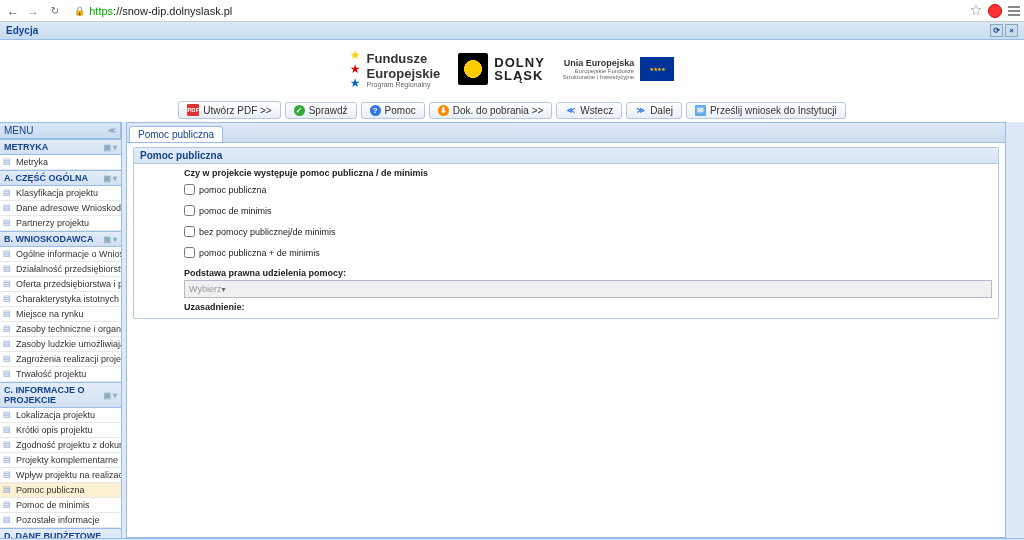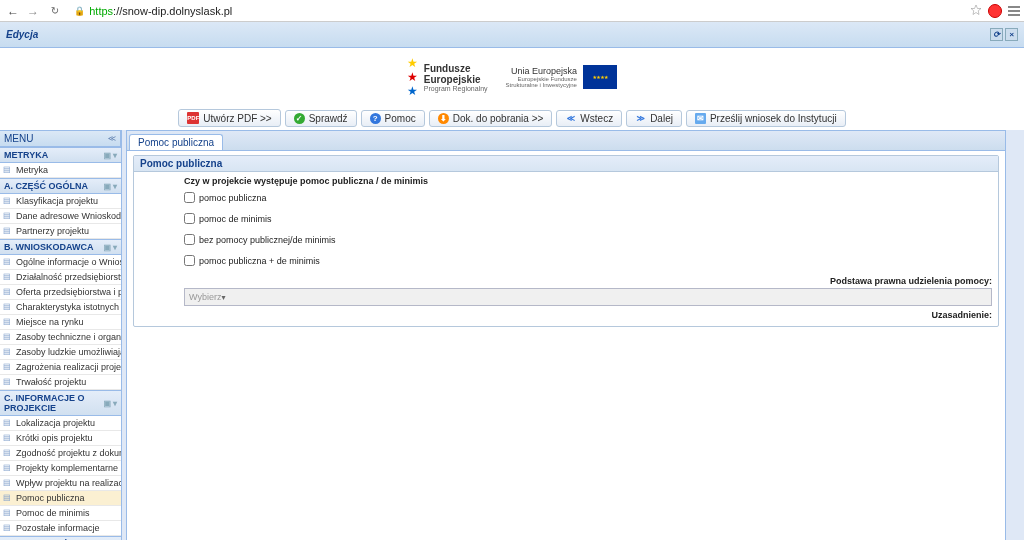--- a/index.html
+++ b/index.html
@@ -12,38 +12,38 @@
 .url-bar { flex: 1; display: flex; align-items: center; padding: 2px 6px; font-size: 11px; color: #888; }
 .url-bar .lock { color: #5a5; margin-right: 4px; font-size: 9px; }
 .url-bar .https { color: #0a0; }
 .url-bar .host { color: #222; }
 .chrome-right { display: flex; gap: 6px; align-items: center; color: #aaa; }
 .star-icon svg { width: 12px; height: 12px; stroke: #888; fill: none; }
 .opera-icon { width: 14px; height: 14px; border-radius: 50%; background: #f33; border: 1px solid #c00; }
 .hamburger { display: flex; flex-direction: column; gap: 2px; }
 .hamburger span { display: block; width: 12px; height: 2px; background: #888; }
 
-.app-titlebar { height: 26px; background: linear-gradient(#dbe8f6, #c7dcf0); border-bottom: 1px solid #99bbe8; display: flex; align-items: center; padding: 0 6px; justify-content: space-between; color: #15428b; font-weight: bold; font-size: 10px; font-style: italic; }
+.app-titlebar { height: 18px; background: linear-gradient(#dbe8f6, #c7dcf0); border-bottom: 1px solid #99bbe8; display: flex; align-items: center; padding: 0 6px; justify-content: space-between; color: #15428b; font-weight: bold; font-size: 10px; }
 .app-titlebar .ctrls { display: flex; gap: 2px; }
 .tb-ico { width: 13px; height: 13px; background: #cde; border: 1px solid #8ab; font-size: 8px; display:flex;align-items:center;justify-content:center;color:#15428b; }
 
 .logos { display: flex; justify-content: center; align-items: center; gap: 18px; padding: 8px 0; background: #fff; }
 .logo-block { display: flex; align-items: center; gap: 6px; }
 .fe-flag { display:flex;flex-direction:column; }
 .fe-star { font-size:12px; }
 .fe-star.y { color:#fc0; } .fe-star.r { color:#d00; } .fe-star.b { color:#06c; }
 .fe-text { display:flex;flex-direction:column; }
-.fe-text .big { font-weight:bold; font-size:10px; color:#333; }
+.fe-text .big { font-weight:bold; font-size:13px; color:#333; }
 .fe-text .small { font-size:7px; color:#666; }
 .ds-emblem { width:30px; height:32px; background: radial-gradient(circle,#fc0 40%,#000 42%,#000 100%); border-radius:2px; position:relative; }
 .ds-text { display:flex;flex-direction:column;line-height:1; }
 .ds-text .top { font-weight:bold;font-size:13px;letter-spacing:1px; }
 .ds-text .bot { font-weight:bold;font-size:13px;letter-spacing:1px; }
 .eu-text { display:flex;flex-direction:column;text-align:right; }
-.eu-text .big { font-weight:normal;font-size:9px;color:#333; }
+.eu-text .big { font-weight:bold;font-size:9px;color:#333; }
 .eu-text .small { font-size:6px;color:#666; }
 .eu-flag { width:34px;height:24px;background:#003399;display:flex;align-items:center;justify-content:center;color:#fc0;font-size:4px;letter-spacing:-1px; }
 .eu-flag::before { content:"★ ★ ★ ★"; font-size:5px;color:#fc0; }
 
 .toolbar { display: flex; justify-content: center; align-items: center; gap: 4px; padding: 3px 0; background: #fff; }
 .tbtn { display: inline-flex; align-items: center; gap: 4px; border: 1px solid #b5c8dc; background: linear-gradient(#fff,#e8eef6); border-radius: 3px; padding: 2px 8px; font-size: 10px; color: #333; cursor: pointer; }
 .tbtn .circ { width:11px;height:11px;border-radius:50%;display:inline-flex;align-items:center;justify-content:center;font-size:8px;font-weight:bold; }
 .circ.pdf { background:#d33;color:#fff;font-size:6px;border-radius:1px;width:12px;height:12px; }
 .circ.green { background:#3a3;color:#fff; }
 .circ.blue { background:#37d;color:#fff; }
@@ -69,21 +69,21 @@
 .main { flex: 1; background: #fff; border: 1px solid #99bbe8; margin: 0 4px; display:flex;flex-direction:column; }
 .tab-strip { height: 20px; background: linear-gradient(#dfe8f6,#cde); border-bottom: 1px solid #99bbe8; display:flex;align-items:flex-end; padding-left:2px; }
 .tab { background:#fff; border:1px solid #99bbe8; border-bottom:none; border-radius:3px 3px 0 0; padding:2px 8px; font-size:10px; color:#15428b; }
 .content { flex:1; padding: 4px 6px; overflow:auto; }
 .fieldset { border: 1px solid #b5c8dc; border-radius: 2px; margin-bottom: 4px; }
 .fieldset-hd { background: linear-gradient(#e4edf9,#d8e5f3); padding: 2px 6px; font-size: 10px; font-weight: bold; color: #15428b; border-bottom:1px solid #b5c8dc; }
 .fieldset-body { padding: 4px 6px; margin-left: 44px; }
 .question { font-size: 9px; font-weight: bold; margin-bottom: 6px; }
 .chk-row { display:flex; align-items:center; gap:4px; margin-bottom: 10px; font-size:9px; }
 .chk-row input { width:11px;height:11px; }
-.field-label { font-size:9px; font-weight:bold; margin: 4px 0 2px; display:block;text-align:right; }
+.field-label { font-size:9px; font-weight:bold; margin: 4px 0 2px; display:block; }
 .combo { width:100%; height:18px; border:1px solid #b5b8c8; background:#f0f0f0; font-size:9px; color:#999; padding:2px 4px; display:flex;align-items:center; }
 .combo .arrow { color:#666;font-size:8px; }
 .textarea-wrap { border:1px solid #b5b8c8; border-radius: 2px; }
 .textarea { width:100%; height:190px; border:none; resize:none; font-size:10px; padding:4px; }
 .counter { font-size:8px; color:#666; padding:2px 4px; border-top:1px solid #ddd; }
 .right-rail { width: 14px; background: #dfe8f6; }
 </style>
 </head>
 <body>
 
@@ -126,20 +126,27 @@
         <span class="fe-star r">★</span>
         <span class="fe-star b">★</span>
       </div>
     <div class="fe-text">
       <span class="big">Fundusze</span>
       <span class="big">Europejskie</span>
       <span class="small">Program Regionalny</span>
     </div>
   </div>
   <div class="logo-block">
+    <div class="ds-emblem"></div>
+    <div class="ds-text">
+      <span class="top">DOLNY</span>
+      <span class="bot">SLĄSK</span>
+    </div>
+  </div>
+  <div class="logo-block">
     <div class="eu-text">
       <span class="big">Unia Europejska</span>
       <span class="small">Europejskie Fundusze</span>
       <span class="small">Strukturalne i Inwestycyjne</span>
     </div>
     <div class="eu-flag"></div>
   </div>
 </div>
 
 <div class="toolbar">

